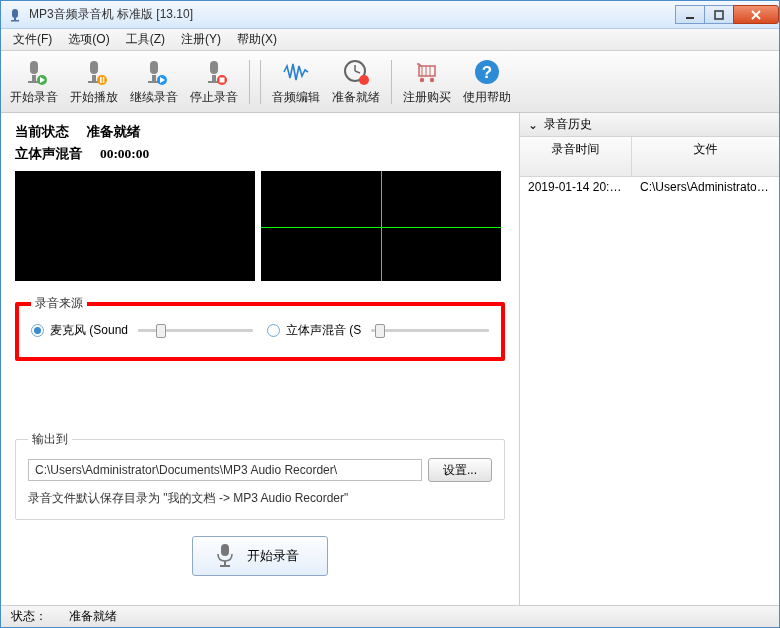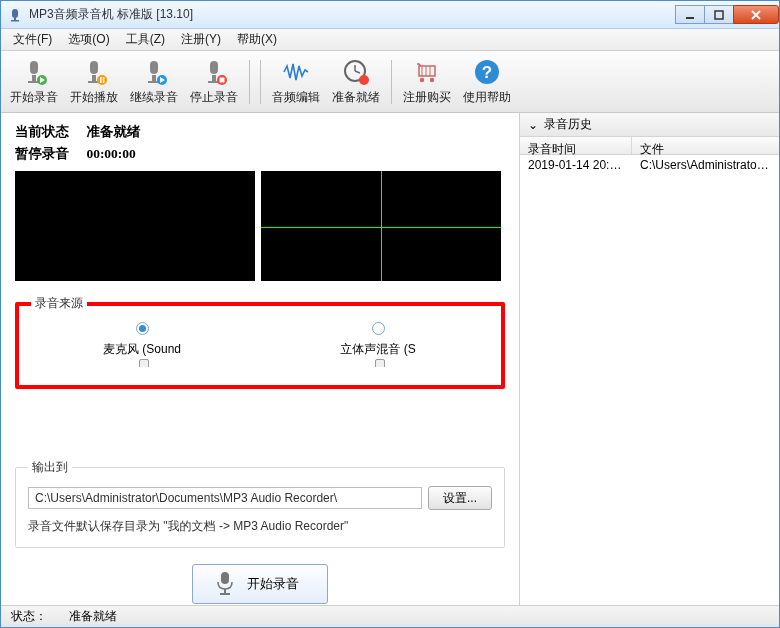--- a/index.html
+++ b/index.html
@@ -34,38 +34,38 @@
     .eqbar { flex: 1; display: flex; flex-direction: column; }
     .eqseg { flex: 1; margin-top: 1px; }
     .wave { position: relative; }
     .wave::before { content:''; position:absolute; top:0; bottom:0; left:50%; width:1px; background:#00ff00; }
     .wave::after { content:''; position:absolute; left:0; right:0; top:51%; height:1px; background:#00ff00; }
     
     .fs { border: 1px solid #d6d6d6; border-radius: 2px; margin-top: 14px; padding: 10px 12px 12px 12px; }
     .fs legend { font-size: 12px; padding: 0 4px; color: #333; }
     .red-border { border: 4px solid #f00; padding-bottom: 18px; }
     .src-grid { display: grid; grid-template-columns: 1fr 1fr; gap: 10px 14px; }
-    .src-cell { display: flex; align-items: center; gap: 6px; white-space: nowrap; overflow: hidden; flex-direction: column; }
+    .src-cell { display: flex; align-items: center; gap: 6px; white-space: nowrap; overflow: hidden; }
     .radio { width: 13px; height: 13px; border-radius: 50%; border: 1px solid #6fa8cf; display: inline-flex; align-items: center; justify-content: center; flex: 0 0 auto; background: #fff; }
     .radio.on::after { content:''; width:7px; height:7px; border-radius:50%; background:#3a8bd0; }
     .slider { flex: 1 1 auto; margin-left: 4px; height: 3px; background: #d0d0d0; position: relative; border-radius: 1px; }
     .slider .thumb { position:absolute; top:-5px; width:10px; height:14px; background:#f0f0f0; border:1px solid #999; border-radius:2px; transform: translateX(-50%); }
     
     .output-row { display:flex; gap:6px; align-items:center; }
     .textinput { flex:1; height:22px; border:1px solid #bfbfbf; background:#fff; padding:2px 6px; font-size:12px; font-family: inherit; color:#333; }
     .btn { height:24px; border:1px solid #a9a9a9; background:linear-gradient(#fdfdfd,#e3e3e3); padding:0 14px; font-size:12px; border-radius:3px; display:inline-flex; align-items:center; justify-content:center; }
     .hint { margin-top:8px; color:#333; }
     
     .rec-row { display:flex; justify-content:center; margin-top:16px; }
     .rec-btn { height:40px; padding:0 28px 0 20px; border:1px solid #8fa8c7; background:linear-gradient(#fefeff,#e4eefa); border-radius:3px; display:flex; align-items:center; gap:10px; font-size:13px; }
     
     .right { width: 260px; border-left: 1px solid #d0d0d0; display:flex; flex-direction:column; }
     .rhdr { height:24px; background: linear-gradient(#f8f8f8,#e8e8e8); border-bottom:1px solid #d4d4d4; display:flex; align-items:center; padding:0 8px; gap:6px; font-size:12px; }
     .rhdr .chev { font-family: Arial; font-size:12px; }
-    .thead { height:18px; display:flex; background:linear-gradient(#fcfcfc,#ececec); border-bottom:1px solid #d4d4d4; }
+    .thead { height:40px; display:flex; background:linear-gradient(#fcfcfc,#ececec); border-bottom:1px solid #d4d4d4;text-align:center; }
     .thcell { padding:4px 8px; border-right:1px solid #d8d8d8; font-size:12px; }
     .thcell:first-child { width:112px; flex:0 0 112px; }
     .thcell:last-child { flex:1; border-right:none; }
     .trow { display:flex; height:22px; }
     .tcell { padding:3px 8px; font-size:12px; overflow:hidden; text-overflow: ellipsis; white-space:nowrap; }
     .tcell:first-child { width:112px; flex:0 0 112px; }
     .tcell:last-child { flex:1; }
     
     .statusbar { height:22px; background:linear-gradient(#f6f6f6,#e6e6e6); border-top:1px solid #cfcfcf; display:flex; align-items:center; padding:0 10px; font-size:12px; gap:22px; }
   </style>
@@ -208,21 +208,21 @@
     </div>
   </div>
 
   <div class="body">
     <div class="left">
       <div class="status-line">
         <span>当前状态</span>
         <span>准备就绪</span>
       </div>
       <div class="status-line">
-        <span>暂停录音</span>
+        <span>立体声混音</span>
         <span>00:00:00</span>
       </div>
       <div class="vis-row">
         <div class="vis">
           <div class="eq" id="eq">
               <div class="eqbar">
                 <div class="eqseg" style="background: rgb(165, 0, 0);"></div>
                 <div class="eqseg" style="background: rgb(165, 0, 0);"></div>
                 <div class="eqseg" style="background: rgb(176, 83, 0);"></div>
                 <div class="eqseg" style="background: rgb(176, 128, 0);"></div>

